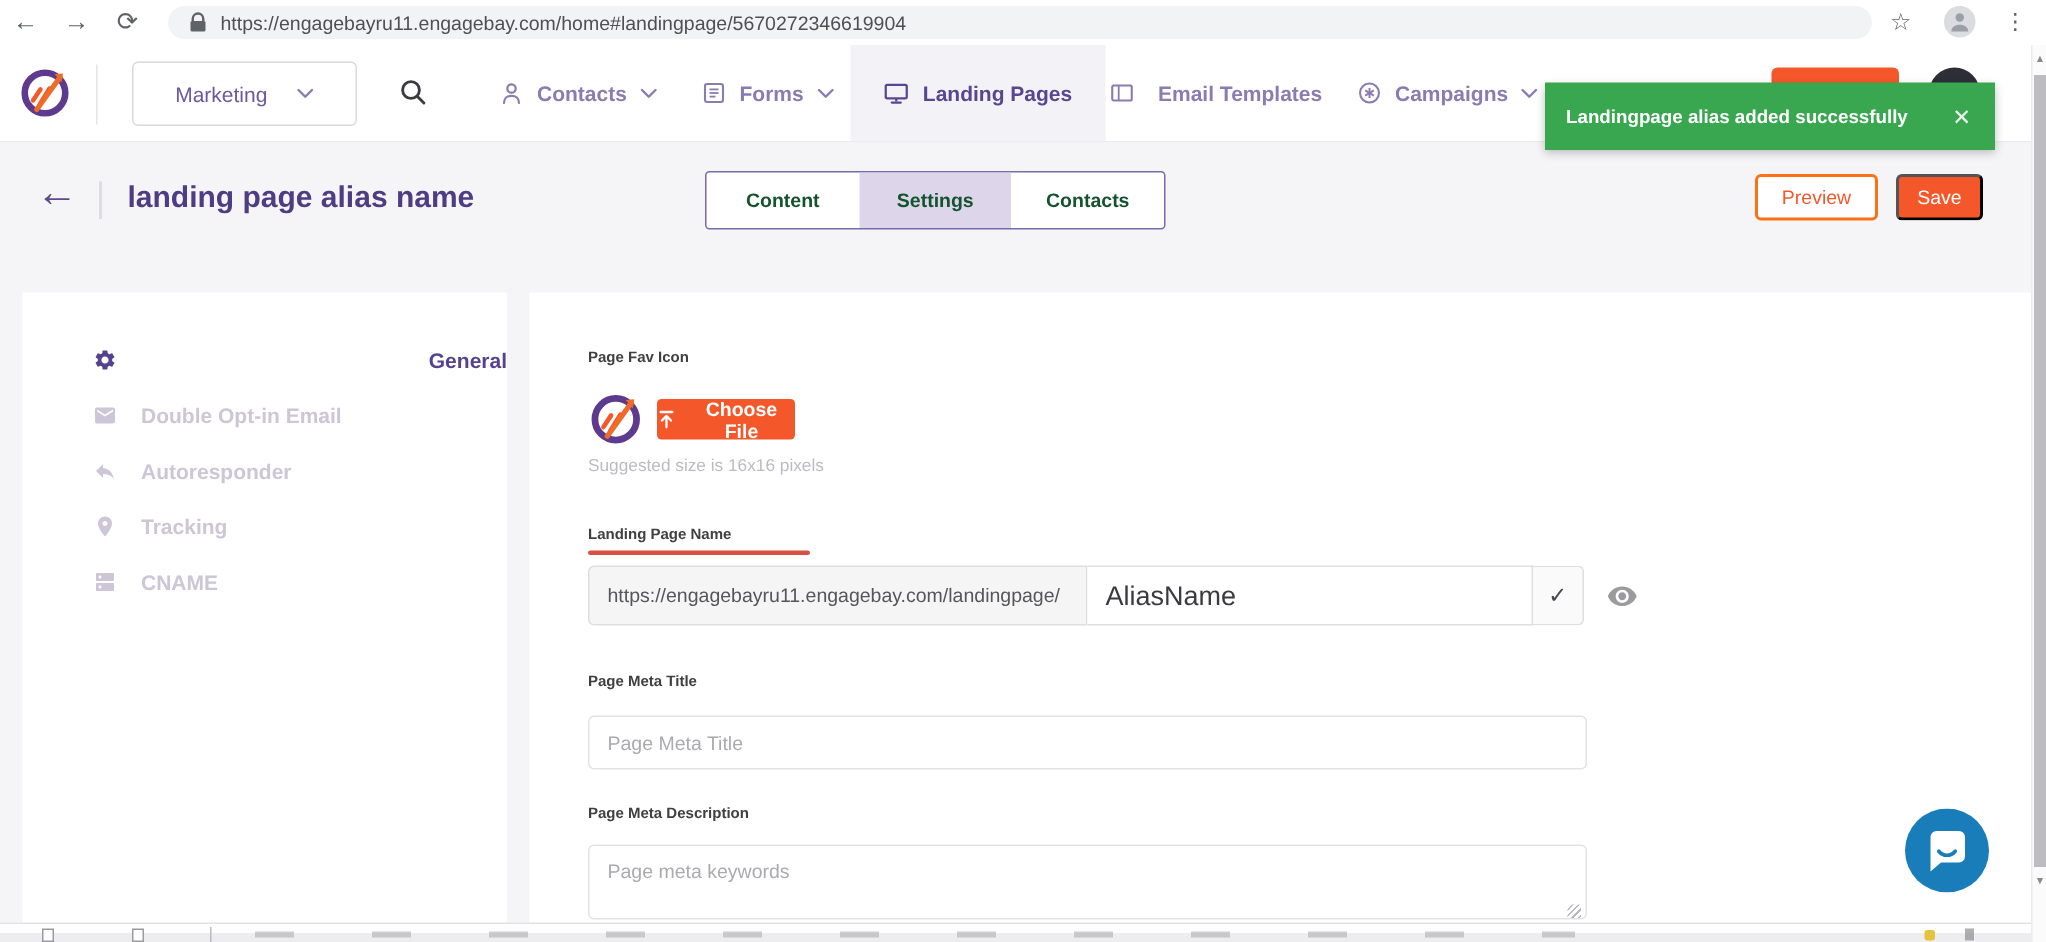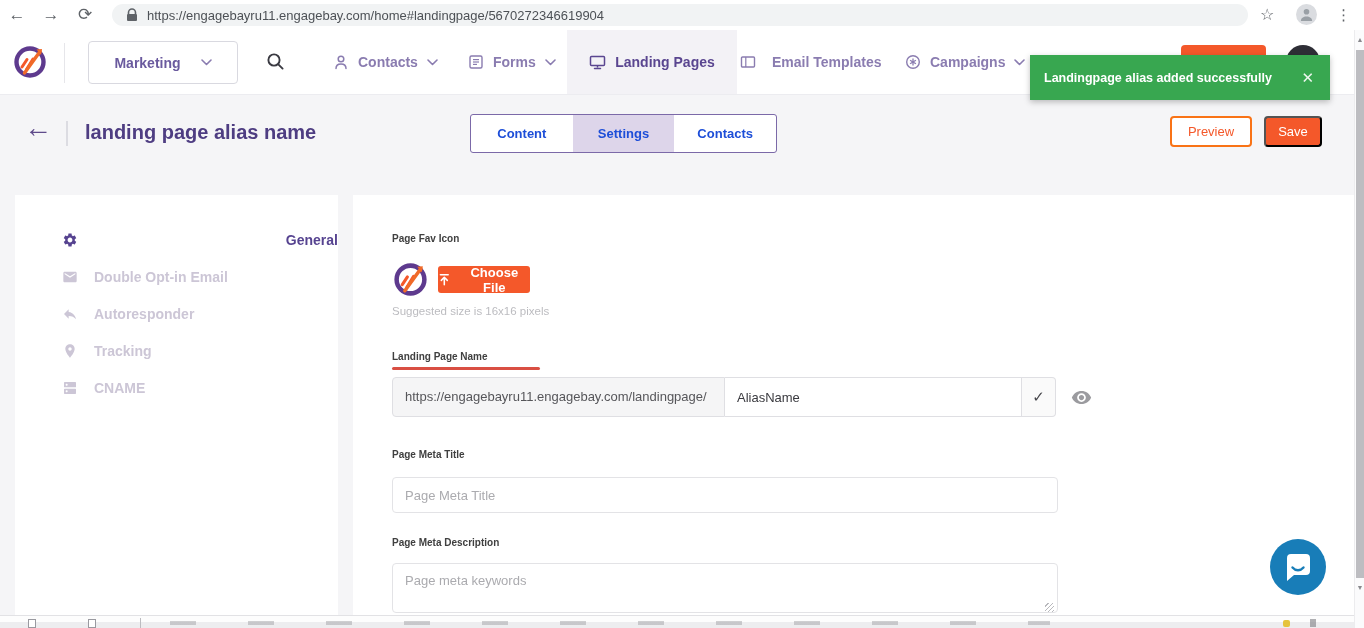--- a/index.html
+++ b/index.html
@@ -16,21 +16,21 @@
   .star-btn { position:absolute; left:1260px; top:5px; font-size:16px; color:#5f6368; }
   .chrome-avatar { position:absolute; left:1296px; top:4px; width:21px; height:21px; border-radius:50%; background:#dadce0; overflow:hidden; }
   .chrome-avatar svg { display:block; margin:3px auto 0; }
   .menu-dots { position:absolute; left:1336px; top:0; font-size:15px; color:#5f6368; line-height:30px; letter-spacing:0; }
 
   
   .app-nav { position:absolute; top:30px; left:0; width:1364px; height:65px; background:#fff; border-bottom:1px solid #ececf0; }
   .logo { position:absolute; left:12px; top:14px; }
   .nav-divider { position:absolute; left:64px; top:13px; width:1px; height:40px; background:#e6e6ea; }
   .ws-box { position:absolute; left:88px; top:11px; width:150px; height:43px; border:1px solid #d9d9e0; border-radius:4px; display:flex; align-items:center; justify-content:center; gap:20px; cursor:pointer; background:#fff; }
-  .ws-label { font-size:14px; font-weight:bold; color:#6a5a9e; }
+  .ws-label { font-size:14px; font-weight:normal; color:#6a5a9e; }
   .chev { stroke:#8a7cb0; fill:none; stroke-width:1.6; stroke-linecap:round; stroke-linejoin:round; }
   .search-btn { position:absolute; left:266px; top:22px; cursor:pointer; }
   .nav-item { position:absolute; top:0; height:64px; display:flex; align-items:center; gap:9px; color:#8a7cb0; font-size:14px; font-weight:bold; cursor:pointer; }
   .nav-item svg { flex:0 0 auto; }
   .nav-contacts { left:333px; }
   .nav-forms { left:468px; }
   .nav-landing { left:567px; width:170px; background:#f3f2f6; justify-content:center; color:#5a4690; }
   .nav-email { left:740px;gap:16px; }
   .nav-campaigns { left:905px; }
   .hidden-orange-btn { position:absolute; left:1181px; top:15px; width:85px; height:28px; background:#f4582a; border-radius:4px; }
@@ -39,21 +39,21 @@
   
   .toast { position:absolute; left:1030px; top:55px; width:300px; height:45px; background:#38a750; z-index:60; display:flex; align-items:center; box-shadow:0 2px 6px rgba(0,0,0,.25); }
   .toast-msg { color:#fff; font-size:12.5px; font-weight:bold; margin-left:14px; flex:1; }
   .toast-close { color:#eef7ef; font-size:15px; margin-right:16px; cursor:pointer; }
 
   
   .back-arrow { position:absolute; left:24px; top:112px; font-size:28px; font-weight:bold; color:#5f4b8b; cursor:pointer; }
   .title-divider { position:absolute; left:66px; top:121px; width:2px; height:25px; background:#dcdce2; }
   .page-title { position:absolute; left:85px; top:121px; font-size:20px; font-weight:bold; color:#4e3d82; }
   .tabs { position:absolute; left:470px; top:114px; width:307px; height:39px; border:1px solid #7b69a8; border-radius:3px; display:flex; background:#fff; overflow:hidden; }
-  .tab { flex:1; display:flex; align-items:center; justify-content:center; font-size:13px; font-weight:bold; color:#1d4ed8; cursor:pointer; }
+  .tab { flex:1; display:flex; align-items:center; justify-content:center; font-size:13px; font-weight:bold; color:#14532d; cursor:pointer; }
   .tab.active { background:#ddd5ea; }
   .preview-btn { position:absolute; left:1170px; top:116px; width:82px; height:31px; border:2px solid #f97316; border-radius:4px; background:#fff; color:#f4582a; font-size:13px; display:flex; align-items:center; justify-content:center; cursor:pointer; }
   .save-btn { position:absolute; left:1264px; top:116px; width:58px; height:31px; border-radius:4px; background:#f4582a; color:#fff; font-size:13px; display:flex; align-items:center; justify-content:center; cursor:pointer; }
 
   
   .sidebar-panel { position:absolute; left:15px; top:195px; width:323px; height:421px; background:#fff; }
   .side-list { list-style:none; padding:26px 0 0 47px; }
   .side-item { height:37px; display:flex; align-items:center; gap:16px; font-size:14px; font-weight:bold; color:#ccc6d6; cursor:pointer; }
   .side-item.active { color:#564390;justify-content:space-between; }
   .side-item svg { flex:0 0 auto; }
@@ -62,21 +62,21 @@
   .m-abs { position:absolute; left:39px; }
   .field-label { font-size:10px; font-weight:bold; color:#404040; }
   .fav-label { top:38px; }
   .fav-row { top:66px; display:flex; align-items:center; }
   .choose-file-btn { margin-left:9px; width:92px; height:27px; background:#f4582a; border:none; border-radius:3px; color:#fff; font-size:13px; font-weight:bold; display:flex; align-items:center; justify-content:center; gap:8px; cursor:pointer; font-family:inherit; }
   .fav-hint { top:110px; font-size:11.5px; color:#bcbcc0; }
   .name-label { top:156px; }
   .name-label::after { content:""; display:block; width:148px; height:3px; background:#d94f43; border-radius:2px; margin-top:5px; }
   .name-row { top:182px; display:flex; align-items:center; }
   .url-prefix { width:333px; height:40px; background:#f5f5f6; border:1px solid #dfdfe3; border-radius:4px 0 0 4px; font-size:13px; color:#56565a; line-height:38px; padding:0 12px; white-space:nowrap; }
-  .alias-input { width:297px; height:40px; border:1px solid #dfdfe3; border-left:none; font-size:13px; color:#3a3a3f; padding:0 12px; outline:none; font-family:inherit; }
+  .alias-input { width:297px; height:40px; border:1px solid #dfdfe3; border-left:none; font-size:18px; color:#3a3a3f; padding:0 12px; outline:none; font-family:inherit; }
   .check-btn { width:34px; height:40px; border:1px solid #dfdfe3; border-left:none; border-radius:0 4px 4px 0; background:#fafafa; font-size:15px; color:#46464b; display:flex; align-items:center; justify-content:center; cursor:pointer; }
   .eye-btn { margin-left:15px; cursor:pointer; display:flex; }
   .meta-title-label { top:254px; }
   .meta-title-input { top:282px; width:666px; height:36px; border:1px solid #e3e3e6; border-radius:4px; padding:0 12px; font-size:13px; color:#3a3a3f; outline:none; font-family:inherit; }
   .meta-title-input::placeholder, .desc-area::placeholder { color:#ababaf; }
   .desc-label { top:342px; }
   .desc-area { top:368px; width:666px; height:50px; border:1px solid #e3e3e6; border-radius:4px; padding:9px 12px; font-size:13px; color:#3a3a3f; outline:none; resize:none; font-family:inherit; }
   .resize-handle { position:absolute; left:692px; top:408px; width:9px; height:9px; background:
      repeating-linear-gradient(135deg, transparent 0 2px, #b9b9bd 2px 3px); pointer-events:none; }
 

